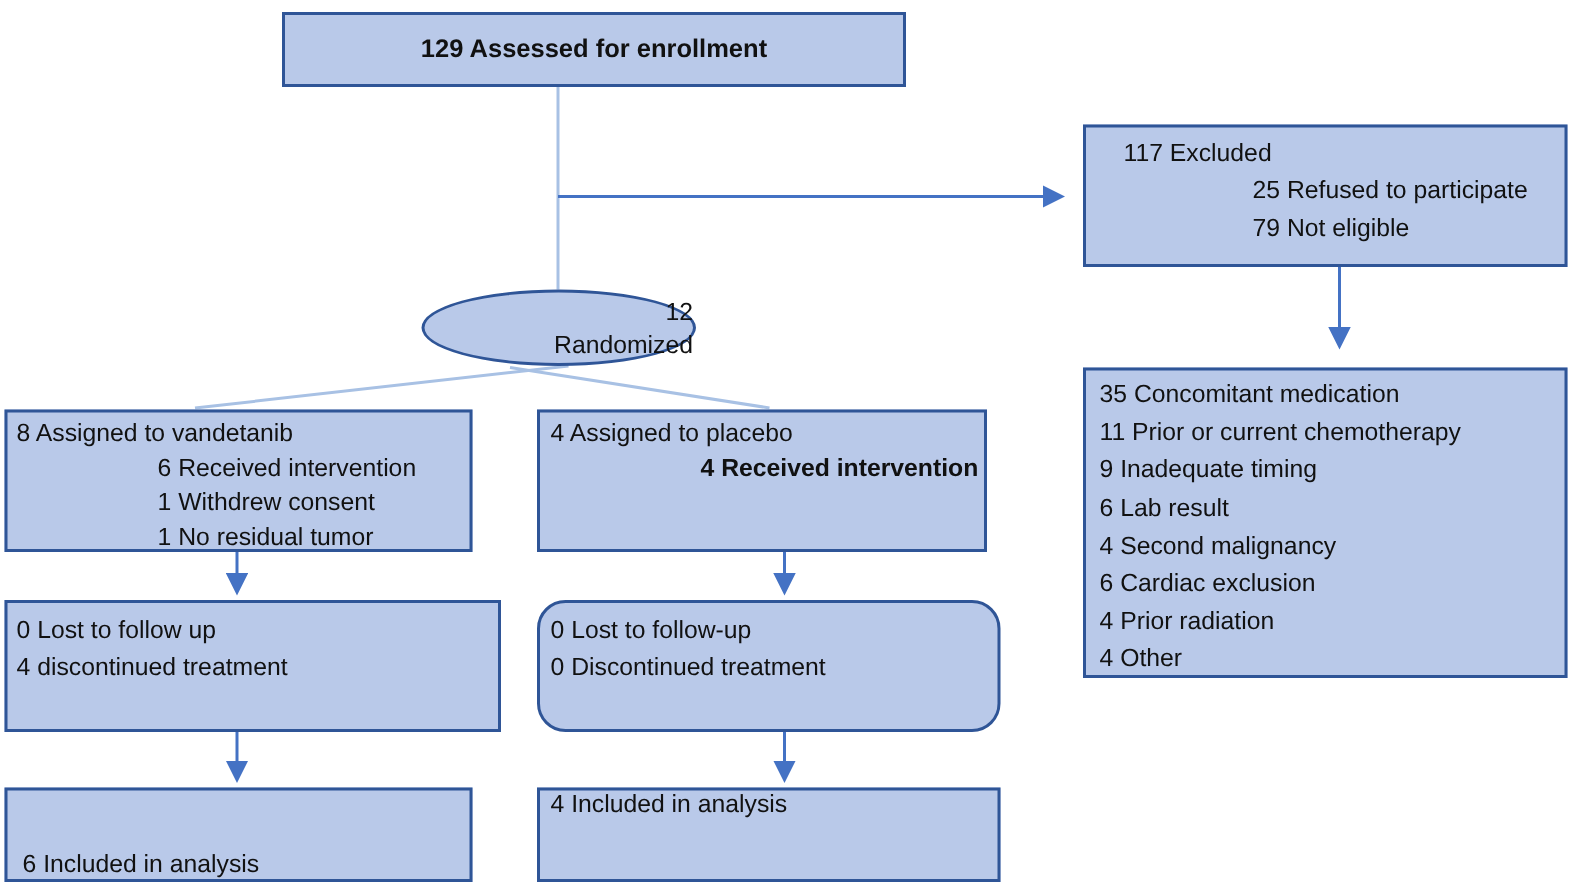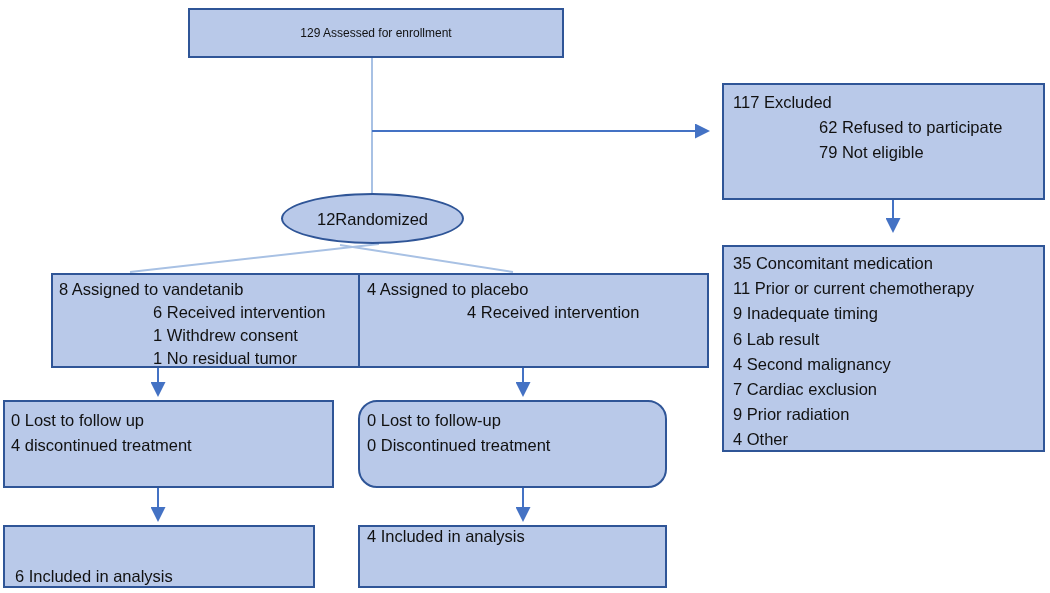--- a/index.html
+++ b/index.html
@@ -21,49 +21,50 @@
   .node{
     position:absolute;
     background:var(--box-fill);
     border:2px solid var(--box-border);
     color:var(--text-color);
     font-size:16.5px;
     z-index:2;
   }
   .node .line{white-space:nowrap;}
   .assessed{
-    left:188px;top:8px;width:376px;height:50px;
+    left:188px;top:8px;width:416px;height:50px;
     display:flex;align-items:center;justify-content:center;
-    font-size:12px;
+    font-size:17px;
+    font-weight:bold;
   }
   .excluded{
-    left:722px;top:83px;width:323px;height:117px;
-    padding:5px 0 0 9px;line-height:25px;
+    left:722px;top:83px;width:323px;height:95px;
+    padding:5px 0 0 25px;line-height:25px;
   }
   .excluded .sub{margin-left:86px;}
   .reasons{
     left:722px;top:245px;width:323px;height:207px;
     padding:4px 0 0 9px;line-height:25.2px;
   }
   .ellipse{
     left:281px;top:193px;width:183px;height:51px;
     border-radius:50%;
-    display:flex;flex-direction:row;align-items:center;justify-content:center;
+    display:flex;flex-direction:column;align-items:flex-end;justify-content:center;
     line-height:22px;
   }
   .arm-vandetanib{
     left:3px;top:273px;width:312px;height:95px;
-    padding:3px 0 0 6px;line-height:23px;margin-left:48px;
+    padding:3px 0 0 6px;line-height:23px;
   }
   .arm-vandetanib .sub{margin-left:94px;}
   .arm-placebo{
-    left:358px;top:273px;width:351px;height:95px;
+    left:358px;top:273px;width:300px;height:95px;
     padding:3px 0 0 7px;line-height:23px;
   }
-  .arm-placebo .sub{margin-left:100px;}
+  .arm-placebo .sub{margin-left:100px;font-weight:bold;}
   .followup-left{
     left:3px;top:400px;width:331px;height:88px;
     padding:6px 0 0 6px;line-height:25px;
   }
   .followup-right{
     left:358px;top:400px;width:309px;height:88px;
     padding:6px 0 0 7px;line-height:25px;border-radius:19px;
   }
   .analysis-left{
     left:3px;top:525px;width:312px;height:63px;
@@ -102,32 +103,32 @@
     <line x1="158" y1="488" x2="158" y2="519" stroke="#4472c4" stroke-width="2" marker-end="url(#arrow)"></line>
     <line x1="523" y1="488" x2="523" y2="519" stroke="#4472c4" stroke-width="2" marker-end="url(#arrow)"></line>
   </svg>
 
   <div class="node assessed">
     <span class="line">129 Assessed for enrollment</span>
   </div>
 
   <div class="node excluded">
     <div class="line">117 Excluded</div>
-    <div class="line sub">62 Refused to participate</div>
+    <div class="line sub">25 Refused to participate</div>
     <div class="line sub">79 Not eligible</div>
   </div>
 
   <div class="node reasons">
     <div class="line">35 Concomitant medication</div>
     <div class="line">11 Prior or current chemotherapy</div>
     <div class="line">9 Inadequate timing</div>
     <div class="line">6 Lab result</div>
     <div class="line">4 Second malignancy</div>
-    <div class="line">7 Cardiac exclusion</div>
-    <div class="line">9 Prior radiation</div>
+    <div class="line">6 Cardiac exclusion</div>
+    <div class="line">4 Prior radiation</div>
     <div class="line">4 Other</div>
   </div>
 
   <div class="node ellipse">
     <div class="line">12</div>
     <div class="line">Randomized</div>
   </div>
 
   <div class="node arm-vandetanib">
     <div class="line">8 Assigned to vandetanib</div>

